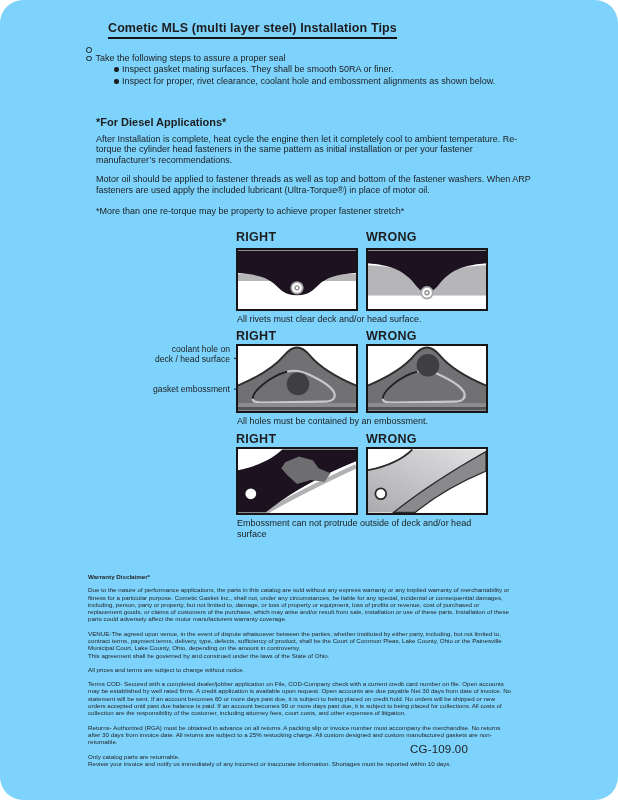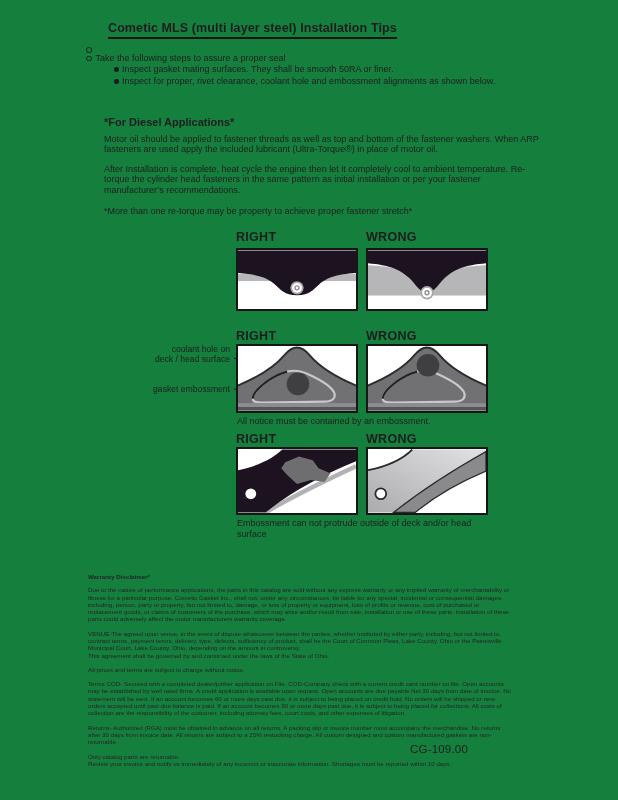--- a/index.html
+++ b/index.html
@@ -1,32 +1,32 @@
 <!DOCTYPE html>
 <html><head>
 <meta charset="utf-8">
 <style>
   html,body{margin:0;padding:0;background:#ffffff;}
   .page{
-    position:relative;width:618px;height:800px;background:#15803d;overflow:hidden;
-    font-family:"Liberation Sans","DejaVu Sans",sans-serif;color:#1d1d1f;
+    position:relative;width:618px;height:800px;background:#7dd3fc;overflow:hidden;
+    font-family:"Liberation Sans","DejaVu Sans",sans-serif;color:#1d1d1f;border-radius:23px;
   }
   
   .title{
     position:absolute;left:108px;top:21px;font-size:12.5px;font-weight:bold;
     letter-spacing:.1px;border-bottom:2px solid #151515;padding-bottom:2px;white-space:nowrap;
   }
   
   .bullets{position:absolute;left:86px;top:44px;}
   .b-line{display:flex;align-items:flex-start;font-size:9px;line-height:11.6px;white-space:nowrap;}
   .b-line .m-circle{flex:none;width:3.5px;height:3.5px;border:1px solid #1d1d1f;border-radius:50%;margin:3.2px 4px 0 0;}
   .b-line .m-dot{flex:none;width:4.5px;height:4.5px;background:#1d1d1f;border-radius:50%;margin:3.2px 3.5px 0 0;}
   .b-line.sub{margin-left:28px;}
   
-  .diesel{position:absolute;left:104px;top:116px;width:436px;}
+  .diesel{position:absolute;left:96px;top:116px;width:436px;}
   .diesel h2{margin:0 0 6px 0;font-size:11px;font-weight:bold;}
   .diesel p{margin:0 0 9px 0;font-size:9px;line-height:10.4px;}
   .diesel .note{margin-top:11px;}
   
   .dg-label{position:absolute;width:122px;text-align:left;font-size:12.5px;font-weight:bold;letter-spacing:.3px;}
   .dg-panel{position:absolute;}
   .dg-panel svg{display:block;border:2px solid #161616;background:#fff;}
   .dg-caption{position:absolute;font-size:9px;line-height:10.8px;}
   .ann{position:absolute;font-size:8.6px;line-height:10px;text-align:right;width:110px;}
   .ann-lines{position:absolute;left:150px;top:340px;}
@@ -58,22 +58,22 @@
       <span>Inspect gasket mating surfaces.  They shall be smooth 50RA or finer.</span>
     </div>
     <div class="b-line sub">
       <span class="m-dot"></span>
       <span>Inspect for proper, rivet clearance, coolant hole and embossment alignments as shown below.</span>
     </div>
   </div>
 
   <div class="diesel">
     <h2>*For Diesel Applications*</h2>
+    <p>After Installation is complete, heat cycle the engine then let it completely cool to ambient temperature. Re-torque the cylinder head fasteners in the same pattern as initial installation or per your fastener manufacturer’s recommendations.</p>
     <p>Motor oil should be applied to fastener threads as well as top and bottom of the fastener washers. When ARP fasteners are used apply the included lubricant (Ultra-Torque®) in place of motor oil.</p>
-    <p>After Installation is complete, heat cycle the engine then let it completely cool to ambient temperature. Re-torque the cylinder head fasteners in the same pattern as initial installation or per your fastener manufacturer’s recommendations.</p>
     <p class="note">*More than one re-torque may be property to achieve proper fastener stretch*</p>
   </div>
 
   <div class="dg-label" style="left:236px;top:230px;">RIGHT</div>
   <div class="dg-label" style="left:366px;top:230px;">WRONG</div>
 
   <div class="dg-panel" style="left:236px;top:248px;">
     <svg width="118" height="59" viewBox="0 0 120 59">
       <rect width="120" height="59" fill="#ffffff"></rect>
       <rect y="24" width="120" height="7" fill="#b6b6b8"></rect>
@@ -89,20 +89,21 @@
       <rect width="120" height="59" fill="#ffffff"></rect>
       <path d="M0,15 C25,16 40,20 60,32 C80,20 95,16 120,15 V46 H0 Z" fill="#b6b6b8"></path>
       <rect y="46" width="120" height="13" fill="#ffffff"></rect>
       <path d="M0,0 H120 V13 C98,15 88,19 78,28 C70,36 68,42.5 60,42.5 C52,42.5 50,36 42,28 C32,19 22,15 0,13 Z" fill="#1c1220"></path>
       <circle cx="60" cy="43" r="6.8" fill="#a7a7a9"></circle>
       <circle cx="60" cy="43" r="5" fill="#ffffff"></circle>
       <circle cx="60" cy="43" r="2.7" fill="#8f8f92"></circle>
       <circle cx="60" cy="43" r="1.3" fill="#ffffff"></circle>
     </svg>
   </div>
+  <div class="dg-caption" style="left:237px;top:314px;">All rivets must clear deck and/or head surface.</div>
 
   <div class="dg-label" style="left:236px;top:329px;">RIGHT</div>
   <div class="dg-label" style="left:366px;top:329px;">WRONG</div>
 
   <div class="ann" style="left:120px;top:344px;">
     <div>coolant hole on</div>
     <div>deck / head surface</div>
   </div>
   <div class="ann" style="left:120px;top:384px;">
     <div>gasket embossment</div>
@@ -131,21 +132,21 @@
       <path d="M0,65 V39 C16,33 36,22 47,9 C52,3 56,1 60,1 C64,1 68,3 73,9 C84,22 104,33 120,39 V65 Z" fill="#717174"></path>
       <path d="M-1,40 C16,33 36,22 47,9 C52,3 56,1 60,1" stroke="#2c2c2e" stroke-width="2" fill="none"></path>
       <path d="M121,40 C104,33 84,22 73,9 C68,3 64,1 60,1" stroke="#2c2c2e" stroke-width="2" fill="none"></path>
       <path d="M15,53 C15,45 33,30 50,25.5 C58,23.5 64,24.5 72,28.5 C85,34.5 96,42 98,47.5 C99.5,52.5 96,56 88,56 L25,57 C18.5,57 15,56 15,53 Z" stroke="#c9c9cb" stroke-width="2.2" fill="none"></path>
       <path d="M15,53 C15,45 33,30 50,25.5" stroke="#232325" stroke-width="2.2" fill="none"></path>
       <circle cx="61" cy="19" r="11.5" fill="#3f3f42"></circle>
       <rect y="57.5" width="120" height="4" fill="#8d8d90"></rect>
       <rect y="61.5" width="120" height="3.5" fill="#55555a"></rect>
     </svg>
   </div>
-  <div class="dg-caption" style="left:237px;top:416px;">All notice must be contained by an embossment.</div>
+  <div class="dg-caption" style="left:237px;top:416px;">All holes must be contained by an embossment.</div>
 
   <div class="dg-label" style="left:236px;top:432px;">RIGHT</div>
   <div class="dg-label" style="left:366px;top:432px;">WRONG</div>
 
   <div class="dg-panel" style="left:236px;top:447px;">
     <svg width="118" height="64" viewBox="0 0 120 64">
       <rect width="120" height="64" fill="#ffffff"></rect>
       <path d="M28,64 C58,46 92,30 120,17" stroke="#b2b2b4" stroke-width="4.5" fill="none"></path>
       <path d="M0,21 C20,17 36,9 45,0 H120 V12 C86,26 56,42 28,64 H0 Z" fill="#1c1220"></path>
       <path d="M48,13 L62,7 76,11 82,19 94,24 88,33 74,31 60,35 50,26 44,19 Z" fill="#6e6e71"></path>

